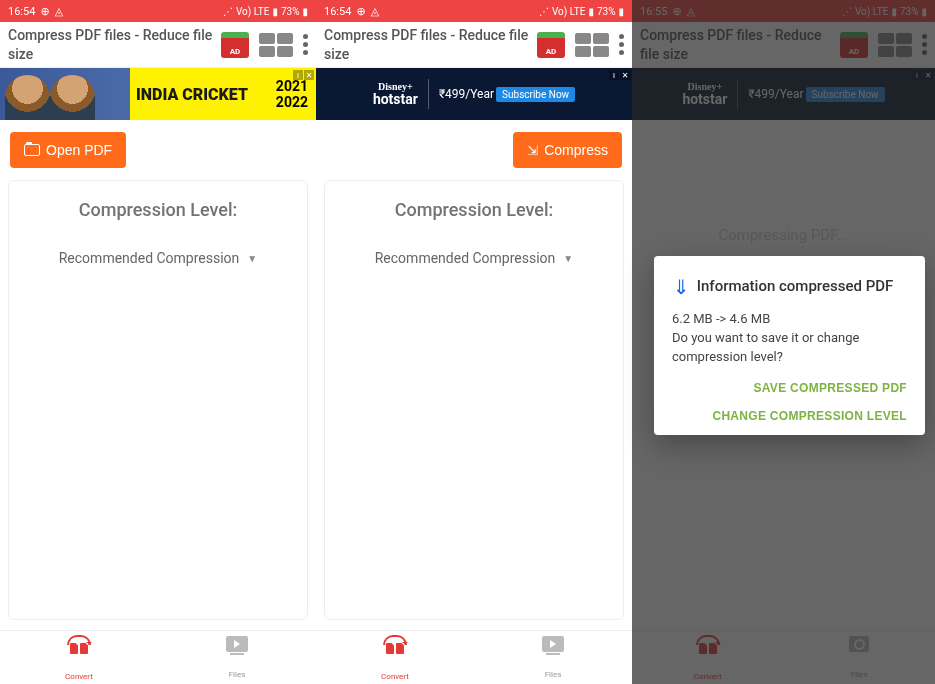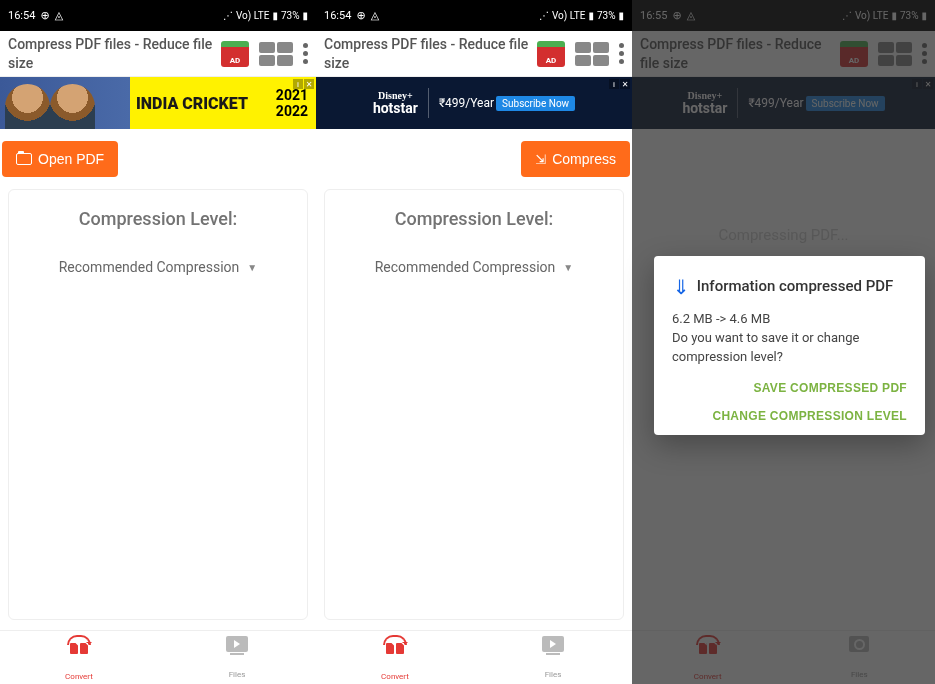--- a/index.html
+++ b/index.html
@@ -1,21 +1,21 @@
 <!DOCTYPE html>
 <html><head>
   <meta charset="utf-8">
   <style>
     * { margin: 0; padding: 0; box-sizing: border-box; }
     body { font-family: Roboto, Arial, sans-serif; background: #f5f5f5; width: 935px; height: 684px; overflow: hidden; display: flex; }
     .screen { position: relative; display: flex; flex-direction: column; background: #fff; }
     .screen1 { width: 316px; }
     .screen2 { width: 316px; }
     .screen3 { width: 303px; }
-    .status-bar { height: 31px; background: #000000; color: #fff; display: flex; align-items: center; padding: 0 8px; font-size: 11px; justify-content: space-between; }
+    .status-bar { height: 22px; background: #ef4444; color: #fff; display: flex; align-items: center; padding: 0 8px; font-size: 11px; justify-content: space-between; }
     .status-left { display: flex; align-items: center; gap: 5px; }
     .status-right { display: flex; align-items: center; gap: 3px; font-size: 10px; }
     .status-icon { display: inline-block; }
     .app-bar { height: 46px; background: #fff; display: flex; align-items: center; padding: 0 8px; border-bottom: 1px solid #eee; }
     .app-title { flex: 1; color: #555; font-size: 14px; line-height: 1.3; font-weight: 500; }
     .ad-badge { width: 28px; height: 26px; background: linear-gradient(#4CAF50 0 25%, #d32f2f 25% 100%); border-radius: 3px; position: relative; display: flex; align-items: flex-end; justify-content: center; }
     .ad-badge::after { content: 'AD'; color: #fff; font-size: 8px; font-weight: bold; margin-bottom: 2px; }
     .grid-icon { display: grid; grid-template-columns: repeat(2, 1fr); gap: 2px; margin: 0 10px; }
     .grid-icon span { width: 16px; height: 11px; background: #888; border-radius: 2px; }
     .dots-icon { display: flex; flex-direction: column; gap: 3px; cursor: pointer; }
@@ -28,21 +28,21 @@
     .banner1 .year { text-align: right; padding-right: 8px; font-weight: 700; font-size: 14px; }
     .banner2 { background: #0a1833; color: #fff; justify-content: center; gap: 10px; }
     .hotstar-logo { font-size: 14px; font-weight: bold; display: flex; flex-direction: column; align-items: center; line-height: 1; }
     .hotstar-logo .disney { font-size: 10px; font-family: serif; }
     .bannerv { width: 1px; height: 30px; background: rgba(255,255,255,0.3); }
     .price-block { display: flex; flex-direction: row; align-items: flex-start; gap: 2px; }
     .price { font-size: 12px; }
     .sub-btn { background: #1E88E5; color: #fff; font-size: 10px; padding: 2px 6px; border-radius: 2px; }
     .ad-close { position: absolute; top: 2px; right: 2px; display: flex; gap: 1px; }
     .ad-close span { width: 10px; height: 10px; background: rgba(0,0,0,0.3); color: #fff; font-size: 8px; display: flex; align-items: center; justify-content: center; }
-    .action-row { padding: 12px 2px; display: flex; }
+    .action-row { padding: 12px 10px; display: flex; }
     .action-btn { background: #ff6b1a; color: #fff; border: none; padding: 10px 14px; border-radius: 4px; font-size: 14px; display: flex; align-items: center; gap: 6px; cursor: pointer; }
     .action-right { margin-left: auto; }
     .folder-icon { width: 16px; height: 12px; border: 1.5px solid #fff; border-radius: 2px; position: relative; }
     .folder-icon::before { content: ''; position: absolute; top: -3px; left: 1px; width: 6px; height: 2px; background: #fff; border-radius: 1px 1px 0 0; }
     .compress-icon { font-size: 13px; }
     .card { margin: 0 8px; background: #fff; border: 1px solid #eee; border-radius: 6px; padding: 18px 12px; flex: 1; margin-bottom: 10px; }
     .card-title { text-align: center; color: #737373; font-size: 18px; font-weight: 500; margin-bottom: 30px; }
     .select-row { display: flex; align-items: center; justify-content: center; gap: 8px; color: #666; font-size: 14px; cursor: pointer; }
     .caret { font-size: 10px; color: #888; }
     .bottom-nav { height: 54px; background: #fff; border-top: 1px solid #eee; display: flex; }

